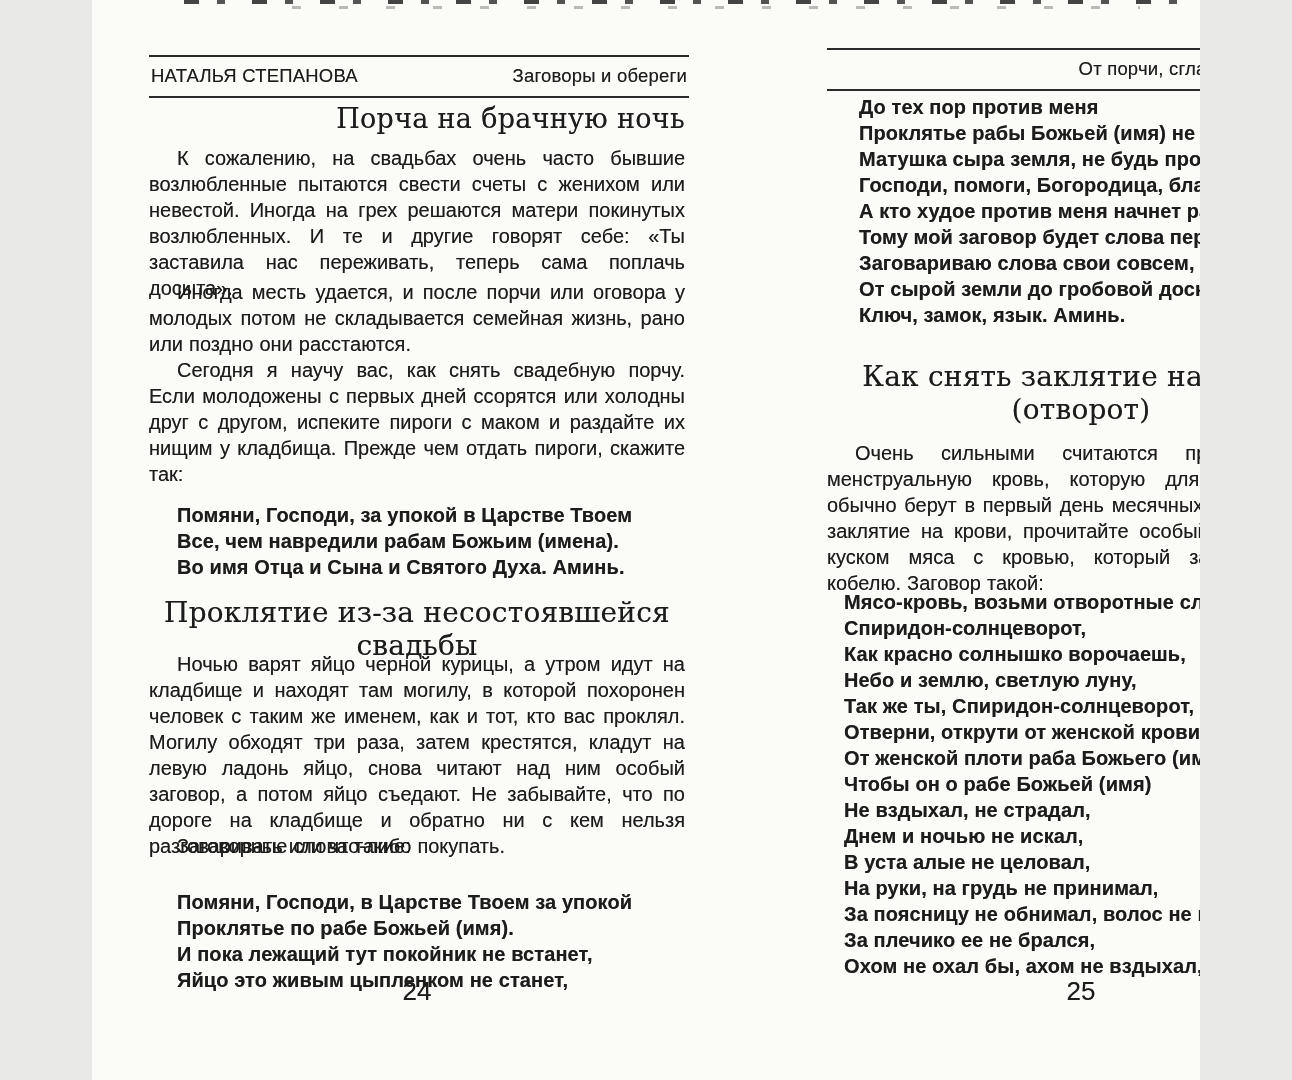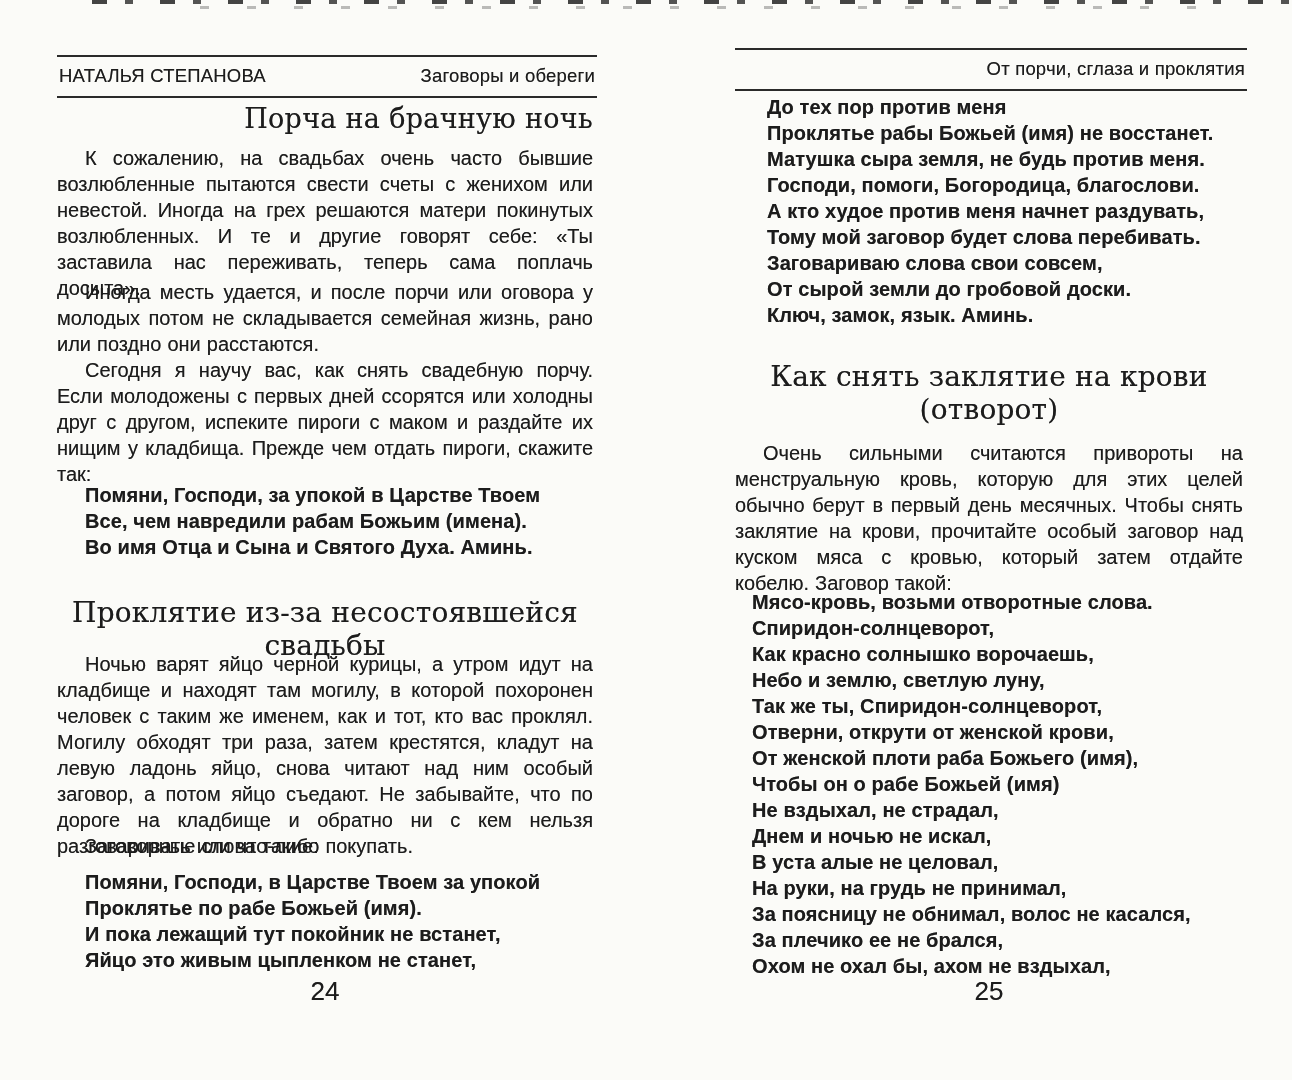--- a/index.html
+++ b/index.html
@@ -1,17 +1,17 @@
 <!DOCTYPE html>
 <html lang="ru"><head>
 <meta charset="utf-8">
 <style>
   html,body{margin:0;padding:0;background:#e9e9e7;}
   .sheet{
-    position:relative;width:1292px;height:1080px;margin:0 auto;
+    position:relative;width:1108px;height:1080px;margin:0 auto;
     background:#fbfbf8;overflow:hidden;
     font-family:"Liberation Sans",sans-serif;color:#1c1c1c;
     text-shadow:0 0 .45px rgba(20,20,20,.55);
   }
   
   .scan-dashes{position:absolute;top:0;left:92px;right:0;height:4px;opacity:.8;
     background:repeating-linear-gradient(90deg,#161616 0 15px,transparent 15px 33px,#2a2a2a 33px 41px,transparent 41px 68px);}
   .scan-dashes2{position:absolute;top:6px;left:200px;right:60px;height:3px;opacity:.30;
     background:repeating-linear-gradient(90deg,#222 0 9px,transparent 9px 47px);}
   .page{position:absolute;top:0;height:1080px;}
@@ -37,21 +37,21 @@
   }
   .para{
     margin:0;font-size:20px;line-height:26px;text-align:justify;
     text-indent:28px;hyphens:auto;-webkit-hyphens:auto;word-spacing:.5px;
   }
   .para.no-justify{text-align:left;}
   .spell{
     font-weight:bold;font-size:20px;line-height:26px;white-space:pre-line;
     letter-spacing:.1px;
   }
-  .page-left  .spell{margin-left:28px;}
+  .page-left  .spell{margin-left:28px;margin-top:20px;}
   .page-right .spell{margin-left:17px;}
   .pageno{position:absolute;top:976px;left:0;width:100%;text-align:center;font-size:26px;}
 </style>
 </head>
 <body>
 
 <div class="sheet">
   <div class="scan-dashes"></div>
   <div class="scan-dashes2"></div>
 

